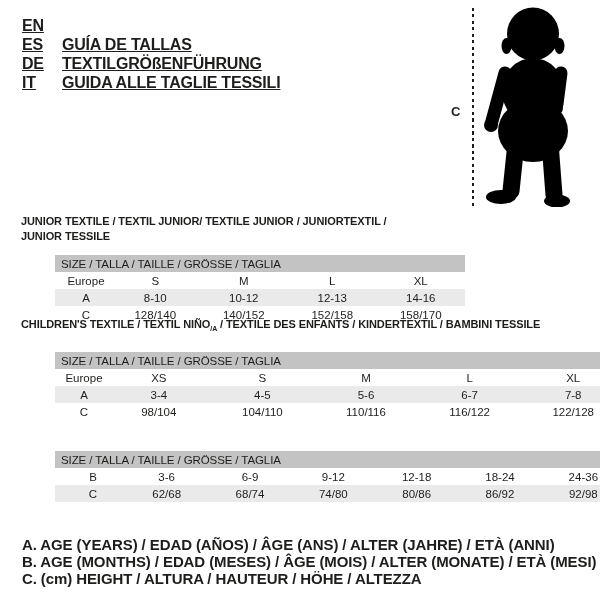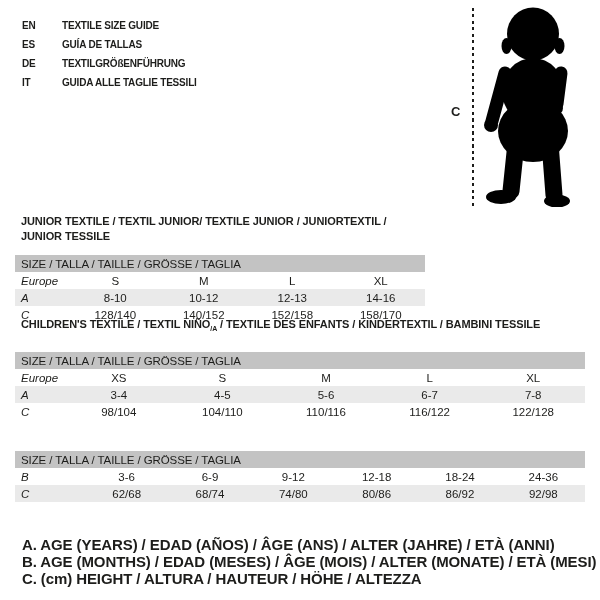--- a/index.html
+++ b/index.html
@@ -13,65 +13,64 @@
   body{
     position:relative;
     background:#ffffff;
     font-family:"Liberation Sans", sans-serif;
     color:var(--txt);
     overflow:hidden;
   }
 
   
   #lang-list{position:absolute;top:16px;left:22px;}
-  .lang-row{display:flex;height:19px;line-height:19px;font-weight:bold;font-size:10px;letter-spacing:-0.2px;}
+  .lang-row{display:flex;height:19px;line-height:19px;font-weight:bold;font-size:16px;letter-spacing:-0.2px;text-decoration:underline;}
   .lang-code{width:40px;}
 
   
   #measure-line{
     position:absolute;left:472px;top:8px;width:2px;height:198px;
     background:repeating-linear-gradient(to bottom, var(--txt) 0 3px, transparent 3px 6.5px);
   }
   #measure-label{position:absolute;left:451px;top:104px;font-weight:bold;font-size:13px;}
   #baby-figure{position:absolute;left:478px;top:5px;width:114px;height:202px;}
 
   
   .tbl-block{position:absolute;left:15px;}
   #t1{top:214px;width:410px;}
   #t2{top:317px;width:570px;}
   #t3{top:424px;width:570px;}
   .tbl-title{font-weight:bold;font-size:11px;line-height:15px;margin-left:6px;letter-spacing:-0.1px;}
   .tbl-title sub{font-size:7px;}
   #t1 table{margin-top:11px;}
   #t2 table{margin-top:16px;}
   #t3 table{margin-top:12px;}
-  table.tbl{width:100%;border-collapse:collapse;table-layout:fixed;}
+  table.tbl{width:100%;border-collapse:collapse;table-layout:fixed;margin-left:40px;}
   .tbl th.size-hdr{
     background:var(--hdr-bg);
     font-weight:normal;font-size:11.5px;text-align:left;
     height:17px;padding-left:6px;letter-spacing:-0.1px;
   }
   .tbl td{height:17px;font-size:11.5px;text-align:center;vertical-align:middle;}
-  .tbl td.lbl{text-align:left;padding-left:6px;font-style:italic;}
+  .tbl td.lbl{text-align:center;padding-left:6px;}
   .tbl tbody tr:nth-child(even){background:var(--alt-bg);}
   #t1 col.c0{width:56px;}
   #t2 col.c0{width:52px;}
   #t3 col.c0{width:70px;}
 
   
   #footnotes{position:absolute;left:22px;top:536px;}
   .footnote{height:17px;line-height:17px;font-weight:bold;font-size:15px;letter-spacing:-0.1px;}
 </style>
 </head>
 <body>
 
 <div id="lang-list">
     <div class="lang-row">
       <span class="lang-code">EN</span>
-      <span class="lang-label">TEXTILE SIZE GUIDE</span>
     </div>
     <div class="lang-row">
       <span class="lang-code">ES</span>
       <span class="lang-label">GUÍA DE TALLAS</span>
     </div>
     <div class="lang-row">
       <span class="lang-code">DE</span>
       <span class="lang-label">TEXTILGRÖßENFÜHRUNG</span>
     </div>
     <div class="lang-row">

